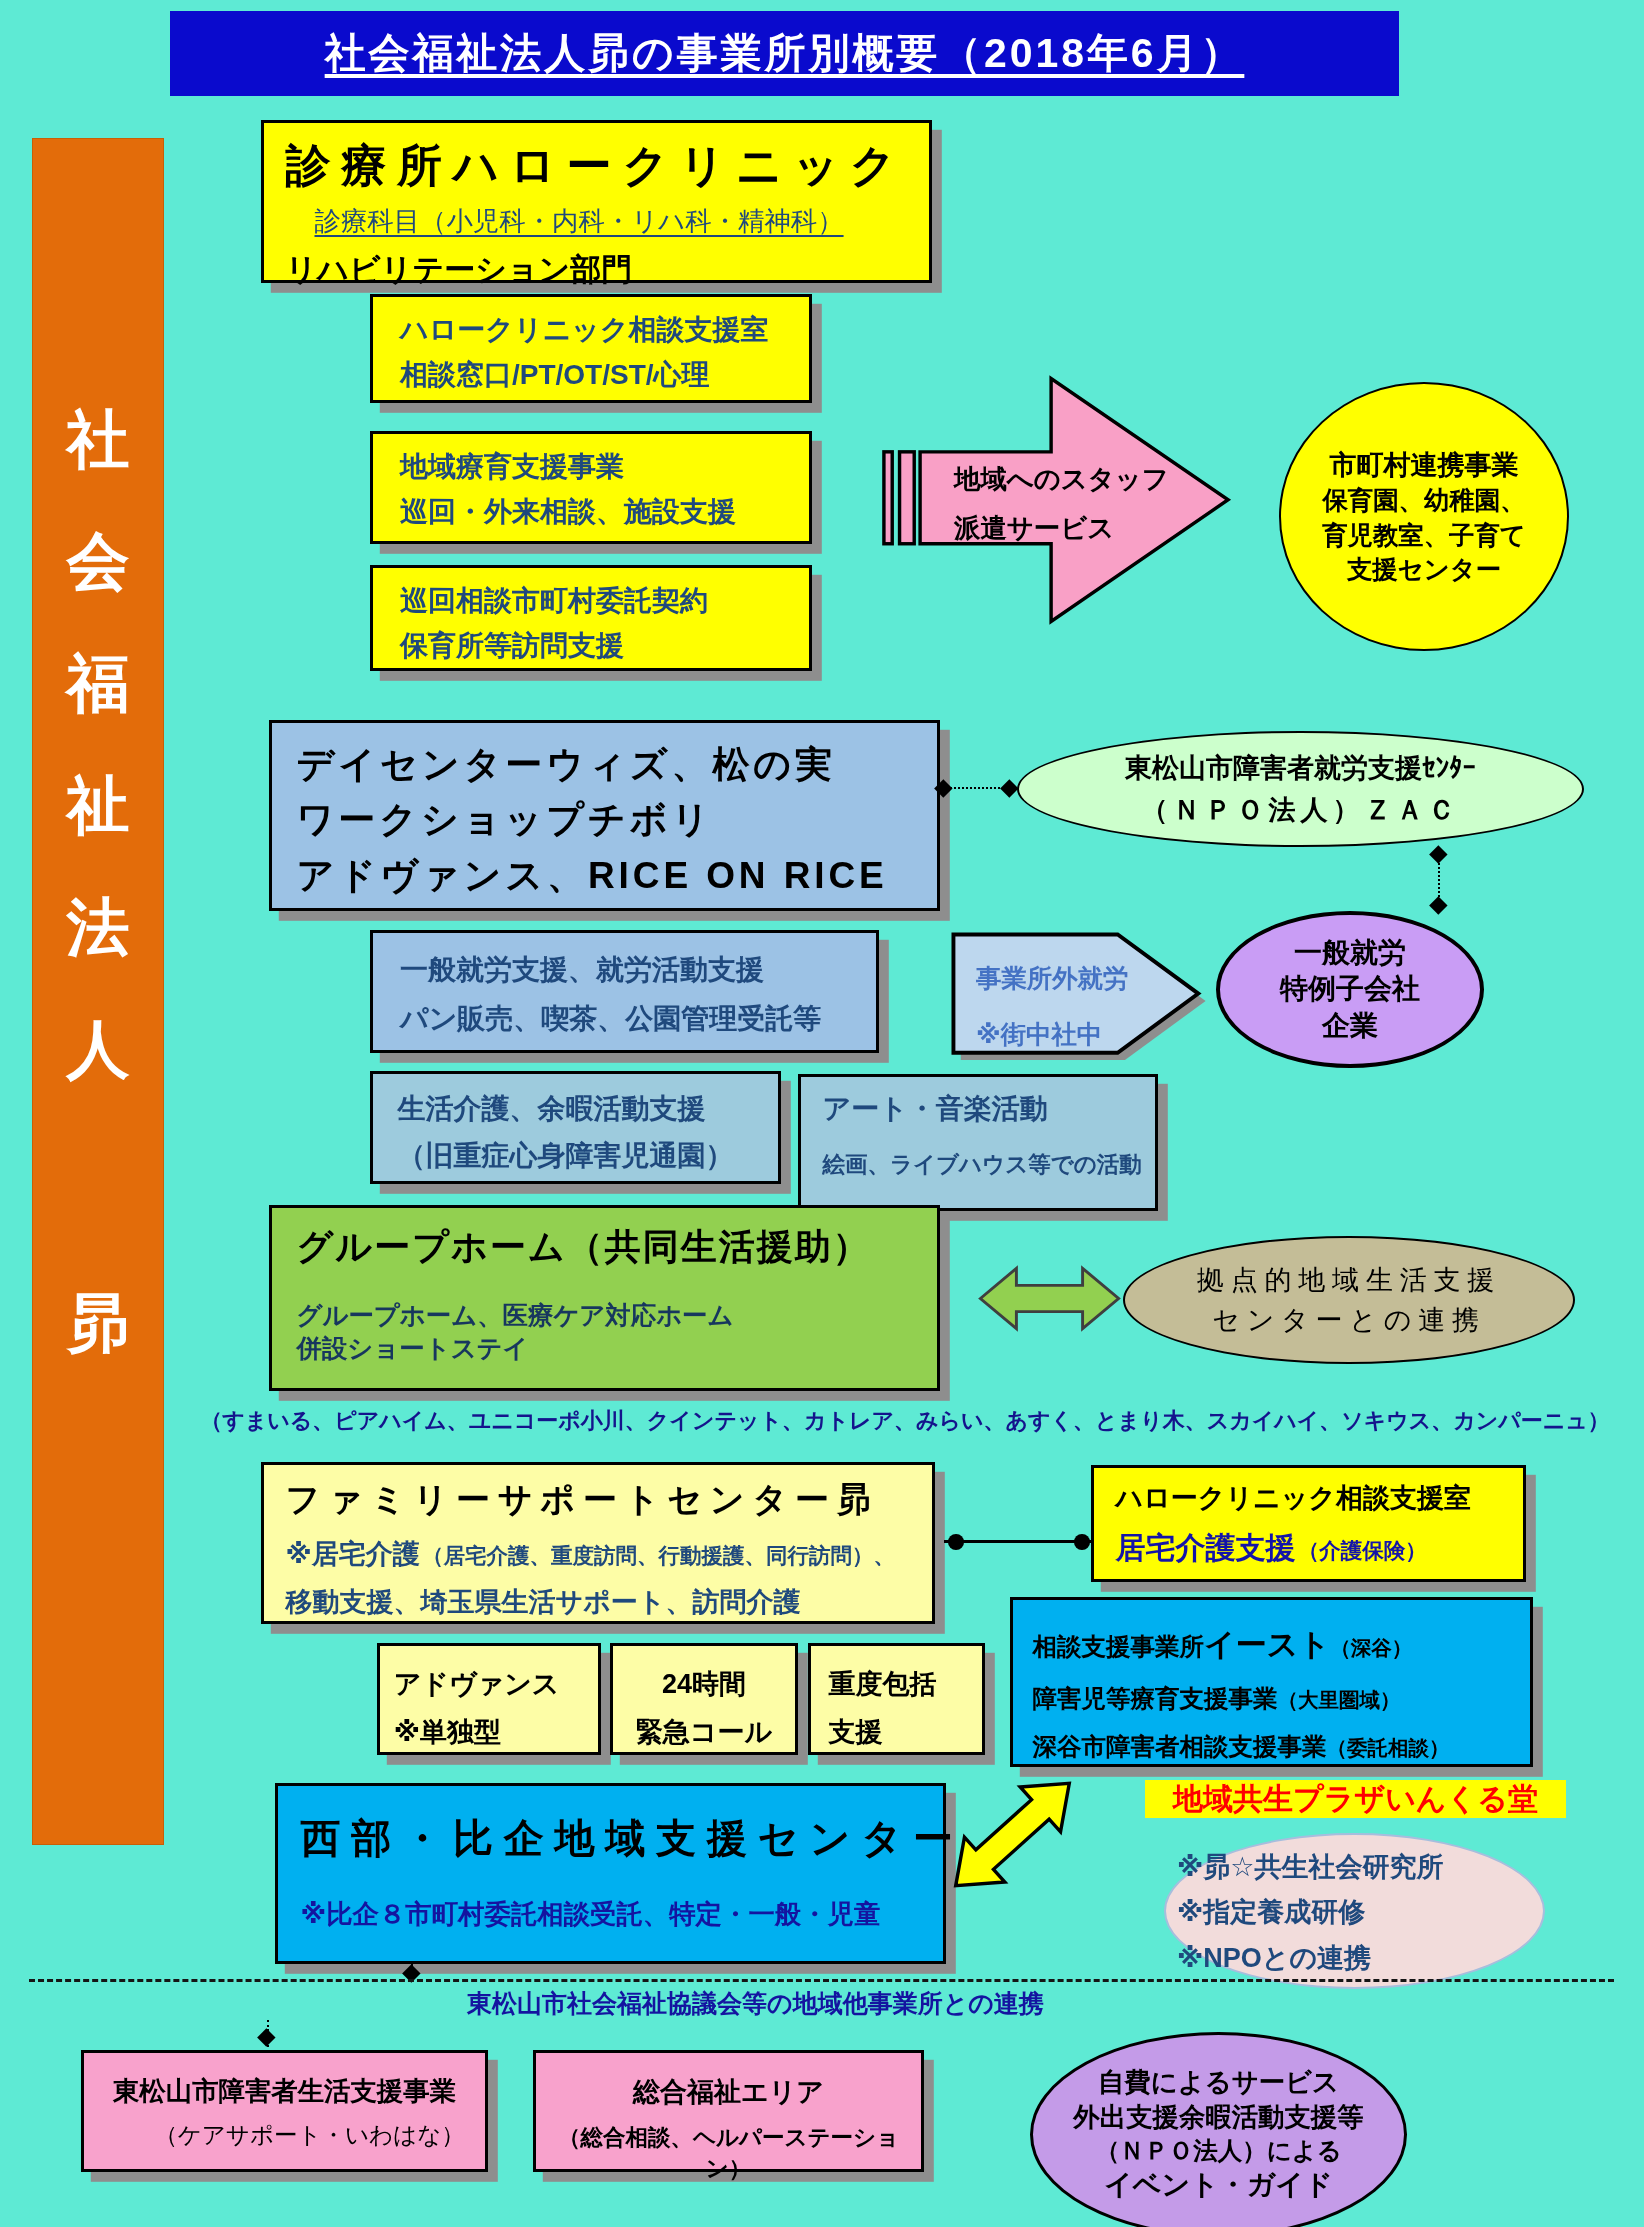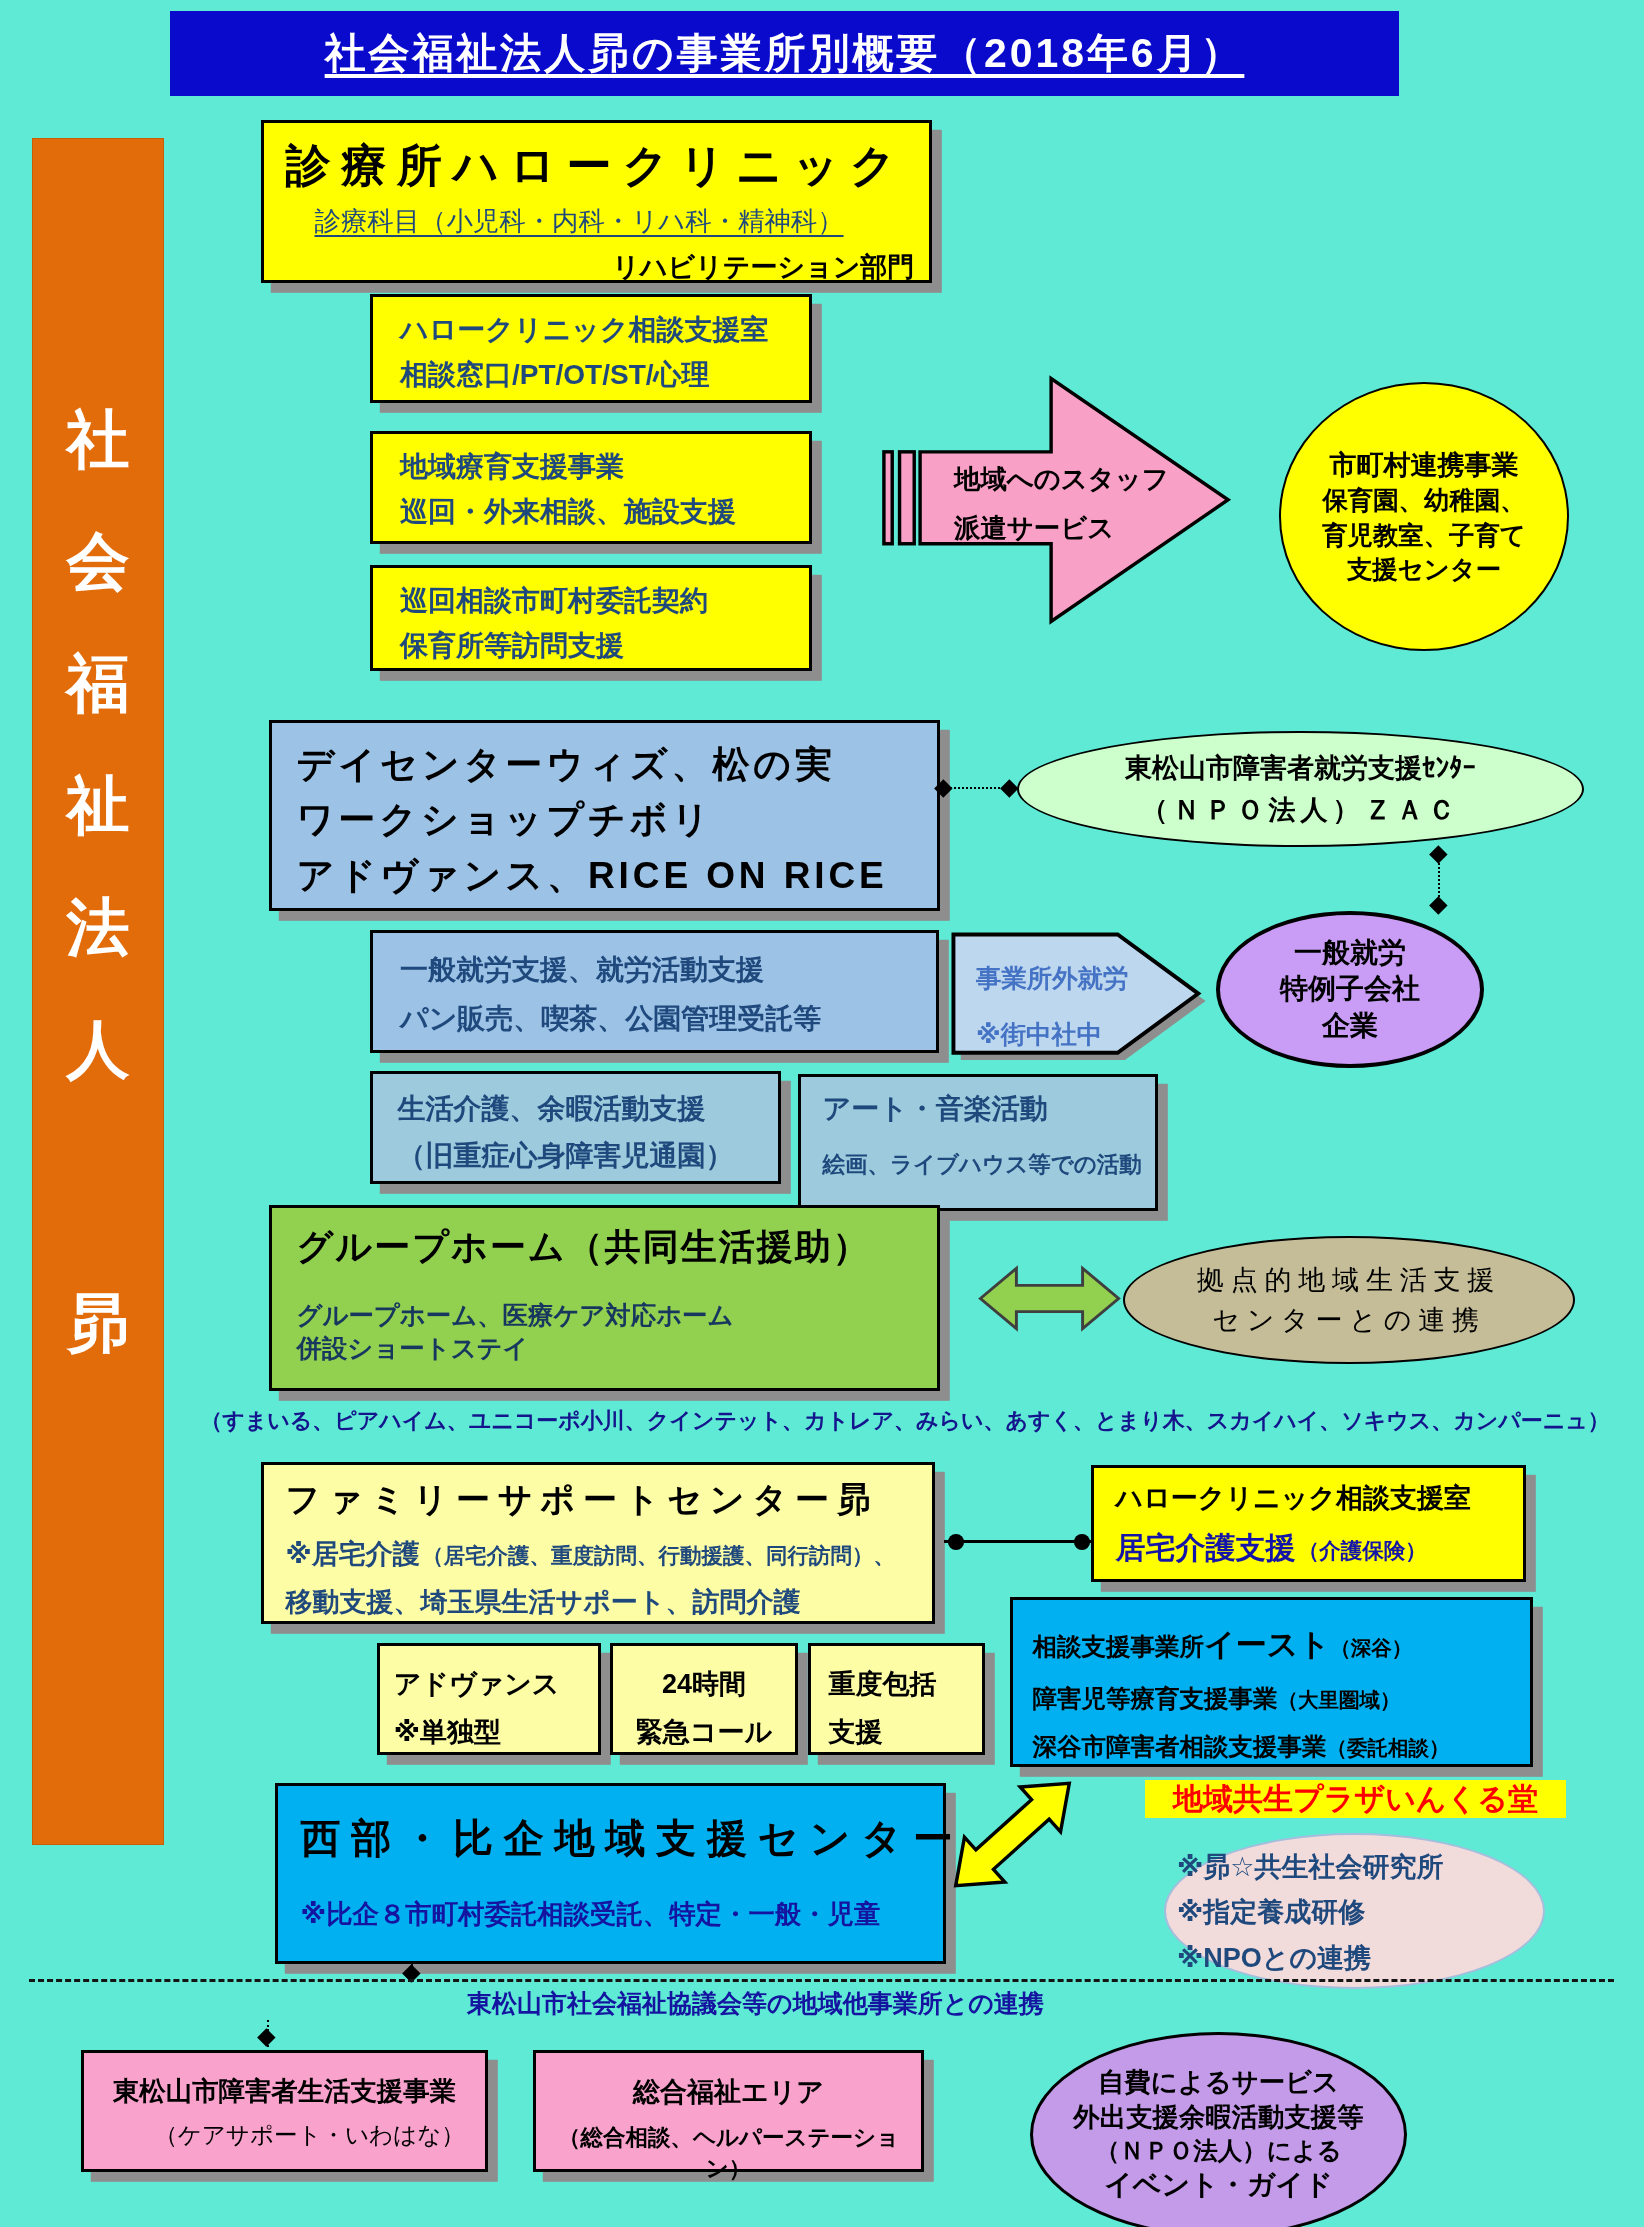--- a/index.html
+++ b/index.html
@@ -21,38 +21,38 @@
           display:flex;align-items:center;justify-content:center;}
   #header .t{color:#fff;font-weight:bold;font-size:41px;letter-spacing:2.9px;text-decoration:underline;text-underline-offset:6.8px;}
   
   #sidebar{left:32px;top:138px;width:130px;height:1705px;background:#E36C0A;border:1px solid #c85f06;}
   #sidebar .ch{width:130px;height:122px;display:flex;align-items:center;justify-content:center;
                color:#fff;font-size:63px;font-weight:bold;}
   
   #clinic{left:261px;top:120px;width:671px;height:163px;background:#FFFF00;padding:12.7px 14.7px 0 21.5px;}
   #clinic .l1{font-size:45px;font-weight:bold;letter-spacing:10.8px;white-space:nowrap;}
   #clinic .l2{font-size:26.4px;font-weight:normal;color:#1F497D;text-decoration:underline;text-underline-offset:4.9px;margin:8.8px 0 0 29px;white-space:nowrap;}
-  #clinic .l3{font-size:27px;font-weight:bold;margin-top:9.8px;text-align:right;}
+  #clinic .l3{font-size:31px;font-weight:bold;margin-top:9.8px;}
   .ybox{background:#FFFF00;padding:9.8px 0 0 27px;}
   .ybox div{font-size:28px;font-weight:bold;color:#1F497D;line-height:1.62;white-space:nowrap;}
   
   #dispatch-label{left:954px;top:455px;width:274px;font-size:26.4px;font-weight:bold;line-height:1.85;z-index:3;}
   
   #municipal{left:1279px;top:382px;width:290px;height:269px;background:#FFFF00;}
   #municipal .t{font-size:27px;font-weight:bold;line-height:1.35;}
   #municipal .b{font-size:25.4px;font-weight:bold;line-height:1.35;}
   
   #daycenter{left:269px;top:720px;width:671px;height:191px;background:#9CC2E5;padding:13.7px 0 0 24.5px;}
   #daycenter div{font-size:37px;font-weight:bold;letter-spacing:3.9px;line-height:1.5;white-space:nowrap;}
   
   #zac{left:1017px;top:731px;width:567px;height:116px;background:#CCFFCC;}
   #zac .l1{font-size:27px;font-weight:bold;}
   #zac .l2{font-size:27px;font-weight:bold;letter-spacing:4.9px;margin-top:6.8px;}
   
-  #employment{left:370px;top:930px;width:569px;height:123px;background:#9CC2E5;padding:11.7px 0 0 27px;}
+  #employment{left:370px;top:930px;width:509px;height:123px;background:#9CC2E5;padding:11.7px 0 0 27px;}
   #employment div{font-size:28px;font-weight:bold;color:#1F497D;line-height:1.75;white-space:nowrap;}
   #offsite-label{left:976px;top:951px;width:205px;font-size:25.4px;font-weight:bold;color:#4472C4;line-height:2.2;z-index:3;}
   
   #company{left:1216px;top:911px;width:268px;height:157px;background:#C99DF5;border-width:4.9px;}
   #company div{font-size:28px;font-weight:bold;line-height:1.3;}
   
   #care{left:370px;top:1071px;width:411px;height:113px;background:#9DCBDD;padding:10.8px 0 0 24.5px;}
   #care div{font-size:28px;font-weight:bold;color:#1F497D;line-height:1.7;white-space:nowrap;}
   #art{left:798px;top:1074px;width:360px;height:137px;background:#9DCBDD;padding:12.7px 0 0 21.5px;}
   #art .l1{font-size:28px;font-weight:bold;color:#1F497D;white-space:nowrap;}

